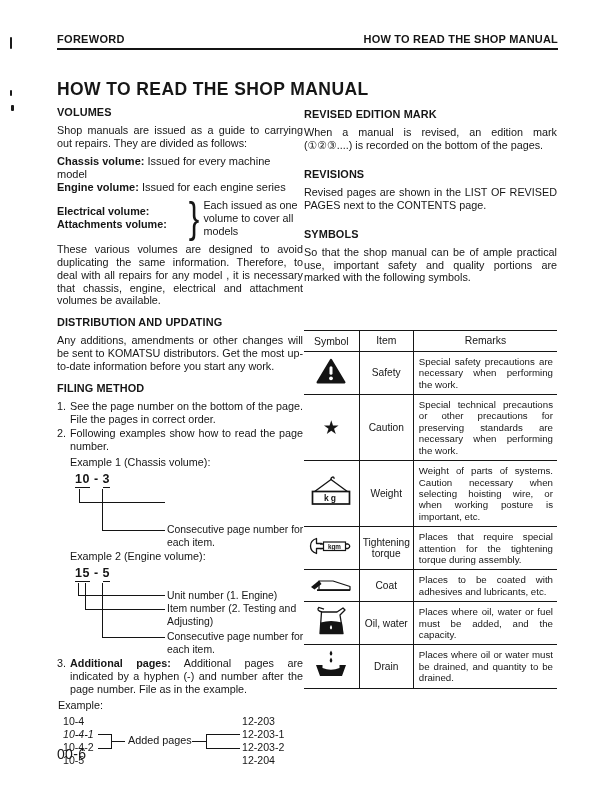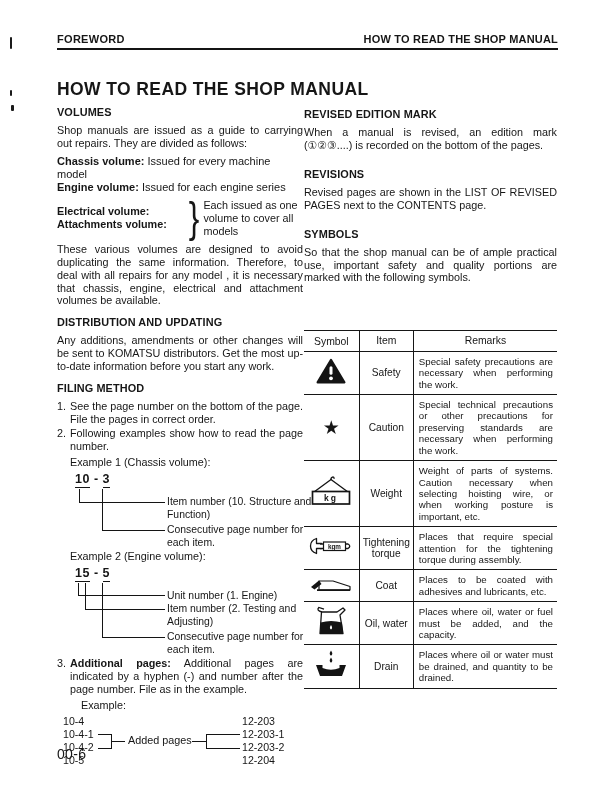--- a/index.html
+++ b/index.html
@@ -114,45 +114,44 @@
       <span class="num">2.</span>
       <span class="txt">Following examples show how to read the page number.</span>
     </div>
 
     <div class="ex-label">Example 1 (Chassis volume):</div>
 
     <div class="diagram" style="height:72px;">
       <div class="dg-num"><span class="u">10</span> <span>-</span> <span class="u">3</span></div>
       <div class="l-line" style="left:4px;  top:17px; width:85px; height:13px;"></div>
       <div class="l-line" style="left:27px; top:17px; width:62px; height:41px;"></div>
-      <div class="callout" style="left:92px; top:23px;">Item number (10. Structure and Function)</div>
       <div class="callout" style="left:92px; top:51px;">Consecutive page number for each item.</div>
     </div>
 
     <div class="ex-label" style="margin-top:6px;">Example 2 (Engine volume):</div>
 
     <div class="diagram" style="height:86px;">
       <div class="dg-num"><span class="u">15</span> <span>-</span> <span class="u">5</span></div>
       <div class="l-line" style="left:3px;  top:17px; width:86px; height:12px;"></div>
       <div class="l-line" style="left:10px; top:17px; width:79px; height:26px;"></div>
       <div class="l-line" style="left:27px; top:17px; width:62px; height:54px;"></div>
       <div class="callout" style="left:92px; top:23px;">Unit number (1. Engine)</div>
       <div class="callout" style="left:92px; top:36px;">Item number (2. Testing and Adjusting)</div>
       <div class="callout" style="left:92px; top:64px;">Consecutive page number for each item.</div>
     </div>
 
     <div class="li" style="margin-top:5px;">
       <span class="num">3.</span>
       <span class="txt"><span class="b">Additional pages:</span><span>  Additional pages are indicated by a hyphen (-) and number after the page number.  File as in the example.</span></span>
     </div>
-    <div class="ex-label" style="margin-left:24px;">Example:</div>
+    <div class="ex-label" style="margin-left:1px;">Example:</div>
 
     <div class="added">
       <div class="ap-item" style="left:4px;   top:0;">10-4</div>
-      <div class="ap-item" style="left:4px;   top:13px;">10-4-1</div>
+      <div class="ap-item" style="left:4px;   top:13px;font-style:italic;">10-4-1</div>
       <div class="ap-item" style="left:4px;   top:26px;">10-4-2</div>
       <div class="ap-item" style="left:4px;   top:39px;">10-5</div>
 
       <div class="bracket-l" style="left:39px; top:19px; width:13px; height:13px;"></div>
       <div class="dash" style="left:52px; top:25.5px; width:14px;"></div>
       <div class="ap-label" style="left:69px; top:19px;">Added pages</div>
       <div class="dash" style="left:133px; top:25.5px; width:14px;"></div>
       <div class="bracket-r" style="left:147px; top:19px; width:33px; height:13px;"></div>
 
       <div class="ap-item" style="left:183px; top:0;">12-203</div>

